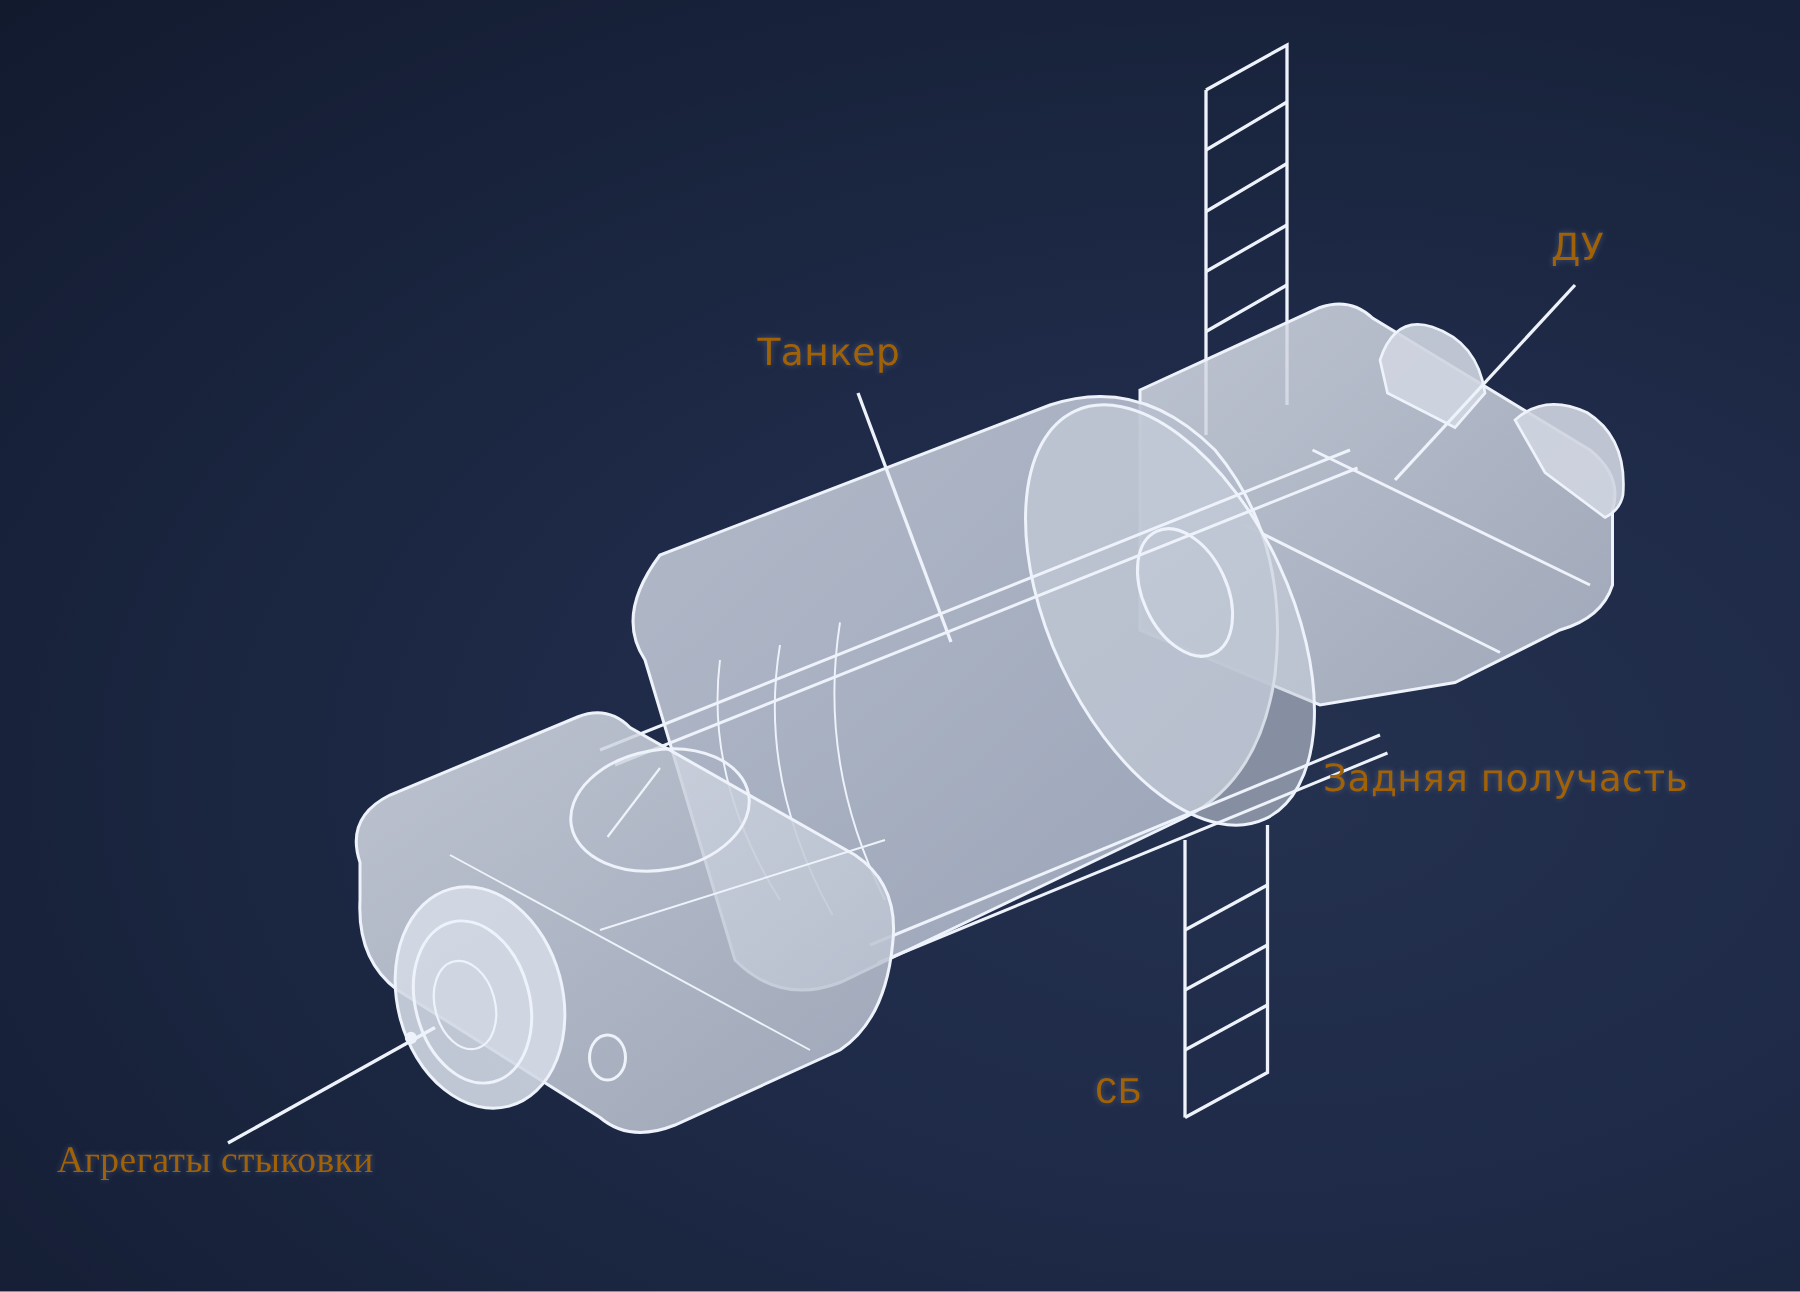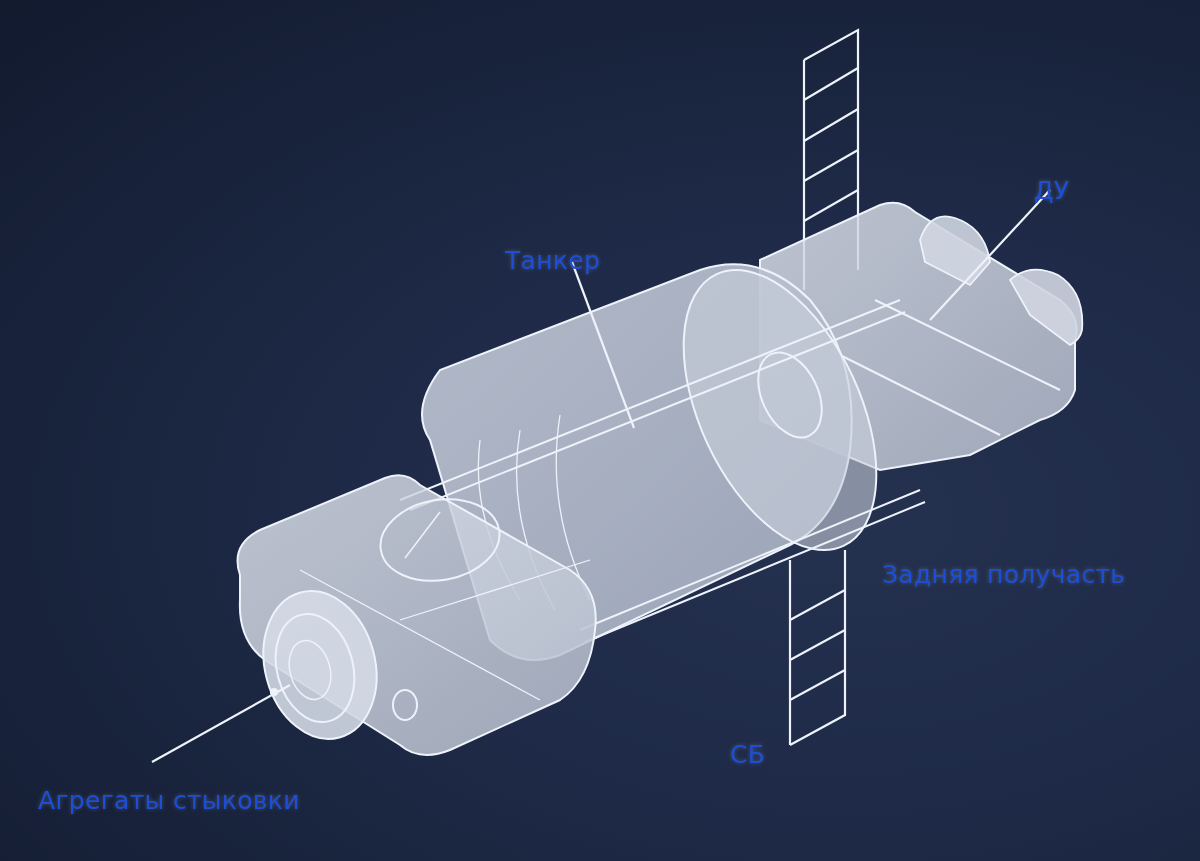--- a/index.html
+++ b/index.html
@@ -5,29 +5,29 @@
     html, body { margin: 0; padding: 0; }
     body {
       width: 1200px; height: 861px; overflow: hidden;
       background: radial-gradient(ellipse at 70% 60%, #24314f 0%, #1e2a47 40%, #172139 75%, #121a2e 100%);
       font-family: "DejaVu Sans", "Liberation Sans", sans-serif;
       position: relative;
     }
     .stage { position: absolute; left: 0; top: 0; width: 1200px; height: 861px; }
     svg.art { position: absolute; left: 0; top: 0; }
     .label {
-      position: absolute; color: #1d4ed8; font-size: 25px; letter-spacing: 0.3px;
-      white-space: nowrap; text-shadow: 0 0 4px rgba(200,215,255,0.25); margin-top: 26px;
+      position: absolute; color: #a16207; font-size: 25px; letter-spacing: 0.3px;
+      white-space: nowrap; text-shadow: 0 0 4px rgba(200,215,255,0.25);
     }
     #lbl-front { left: 166px; top: 332px; }
     #lbl-tanker { left: 505px; top: 220px; }
     #lbl-du { left: 1034px; top: 150px; }
-    #lbl-rear { left: 882px; top: 534px; }
-    #lbl-docking { left: 38px; top: 760px; }
-    #lbl-sb { left: 730px; top: 714px; }
+    #lbl-rear { left: 882px; top: 504px; }
+    #lbl-docking { left: 38px; top: 760px; font-family: Liberation Serif, serif; }
+    #lbl-sb { left: 730px; top: 714px; font-family: Liberation Mono, monospace; }
   </style>
 </head>
 <body>
 
 <div class="stage">
 
   <svg class="art" width="1200" height="861" viewBox="0 0 1200 861">
     <defs>
       <linearGradient id="hull" x1="0" y1="0" x2="1" y2="1">
         <stop offset="0" stop-color="#d9dee8" stop-opacity="0.85"></stop>

